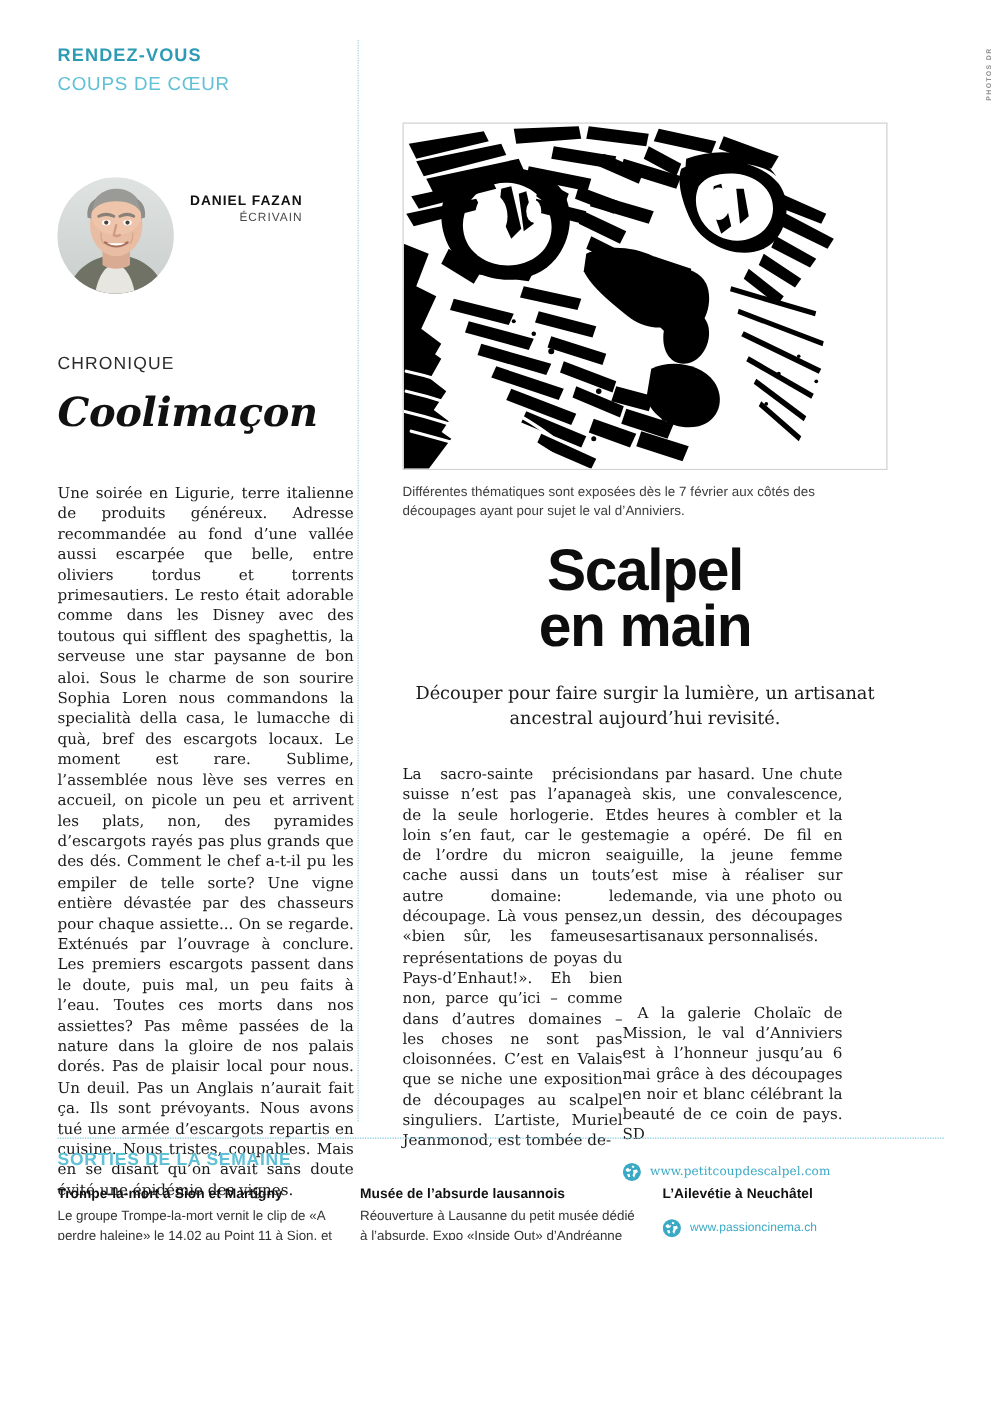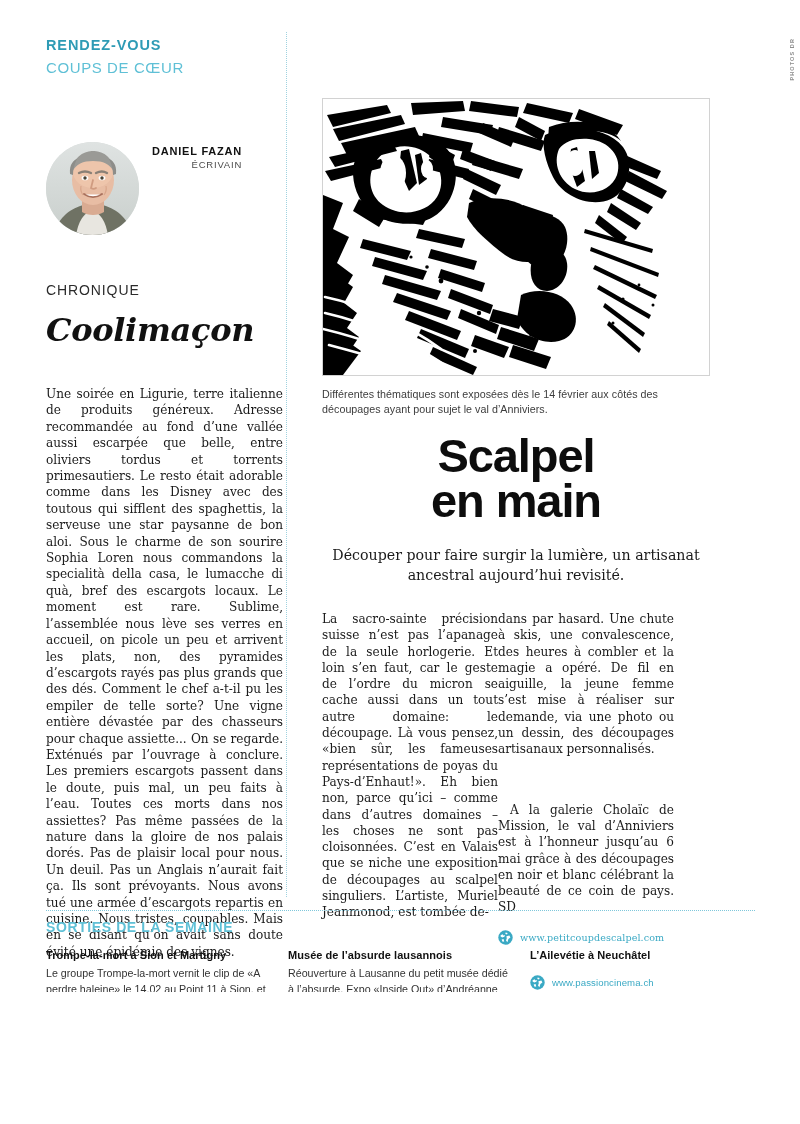--- a/index.html
+++ b/index.html
@@ -81,21 +81,21 @@
     width: 93px;
     height: 93px;
     border-radius: 50%;
     overflow: hidden;
     background: #d8dcdb;
   }
   .avatar svg { display: block; }
   .author-text {
     position: absolute;
     left: 106px;
-    top: 3px;
+    top: 13px;
   }
   .author-name {
     font-size: 11px;
     font-weight: bold;
     letter-spacing: 0.8px;
     color: #111;
   }
   .author-role {
     font-size: 9.5px;
     letter-spacing: 0.8px;
@@ -446,21 +446,21 @@
         </g>
 
         <g fill="#ffffff">
           <ellipse cx="70" cy="74" rx="13" ry="18"></ellipse>
           <ellipse cx="104" cy="70" rx="6" ry="9"></ellipse>
           <ellipse cx="252" cy="64" rx="9" ry="13"></ellipse>
         </g>
       </svg>
     </div>
 
-    <div class="feature-caption">Différentes thématiques sont exposées dès le 14 février aux côtés des découpages ayant pour sujet le val d’Anniviers.</div>
+    <div class="feature-caption">Différentes thématiques sont exposées dès le 7 février aux côtés des découpages ayant pour sujet le val d’Anniviers.</div>
 
     <div class="feature-headline">
       <div>Scalpel</div>
       <div>en main</div>
     </div>
 
     <div class="feature-standfirst">Découper pour faire surgir la lumière, un artisanat ancestral aujourd’hui revisité.</div>
 
     <div class="feature-cols">
       <div class="feature-col">

